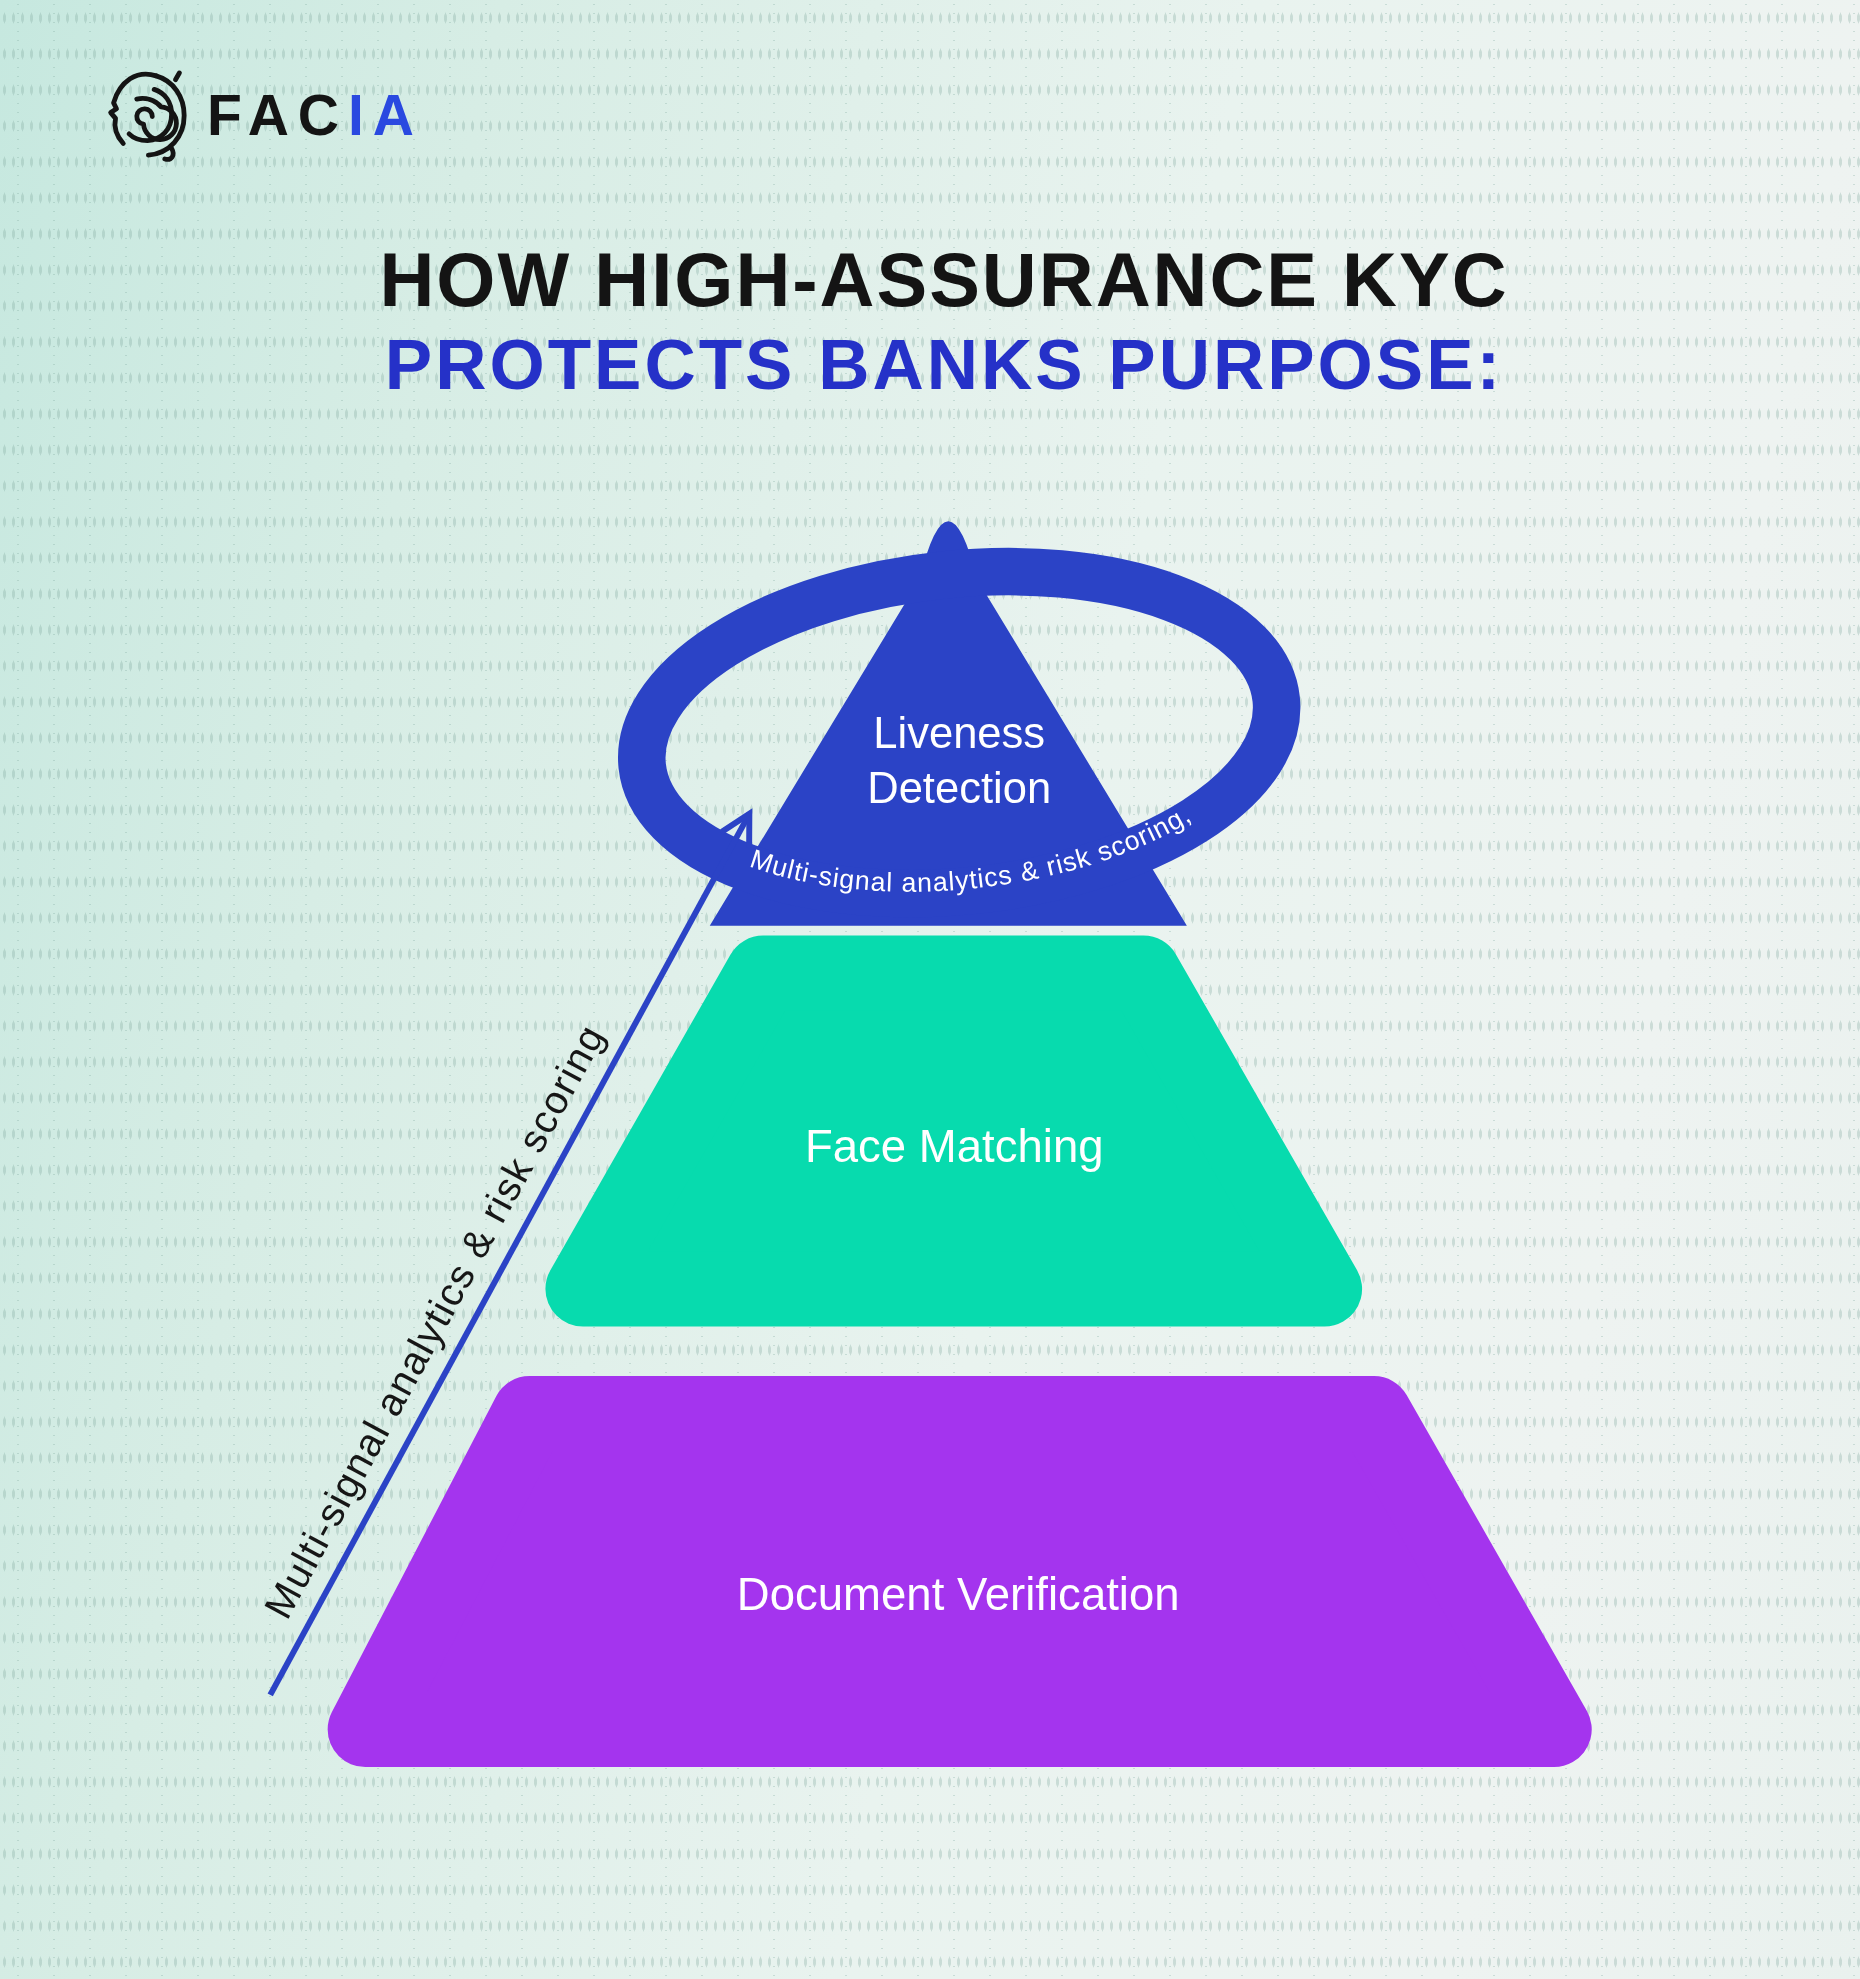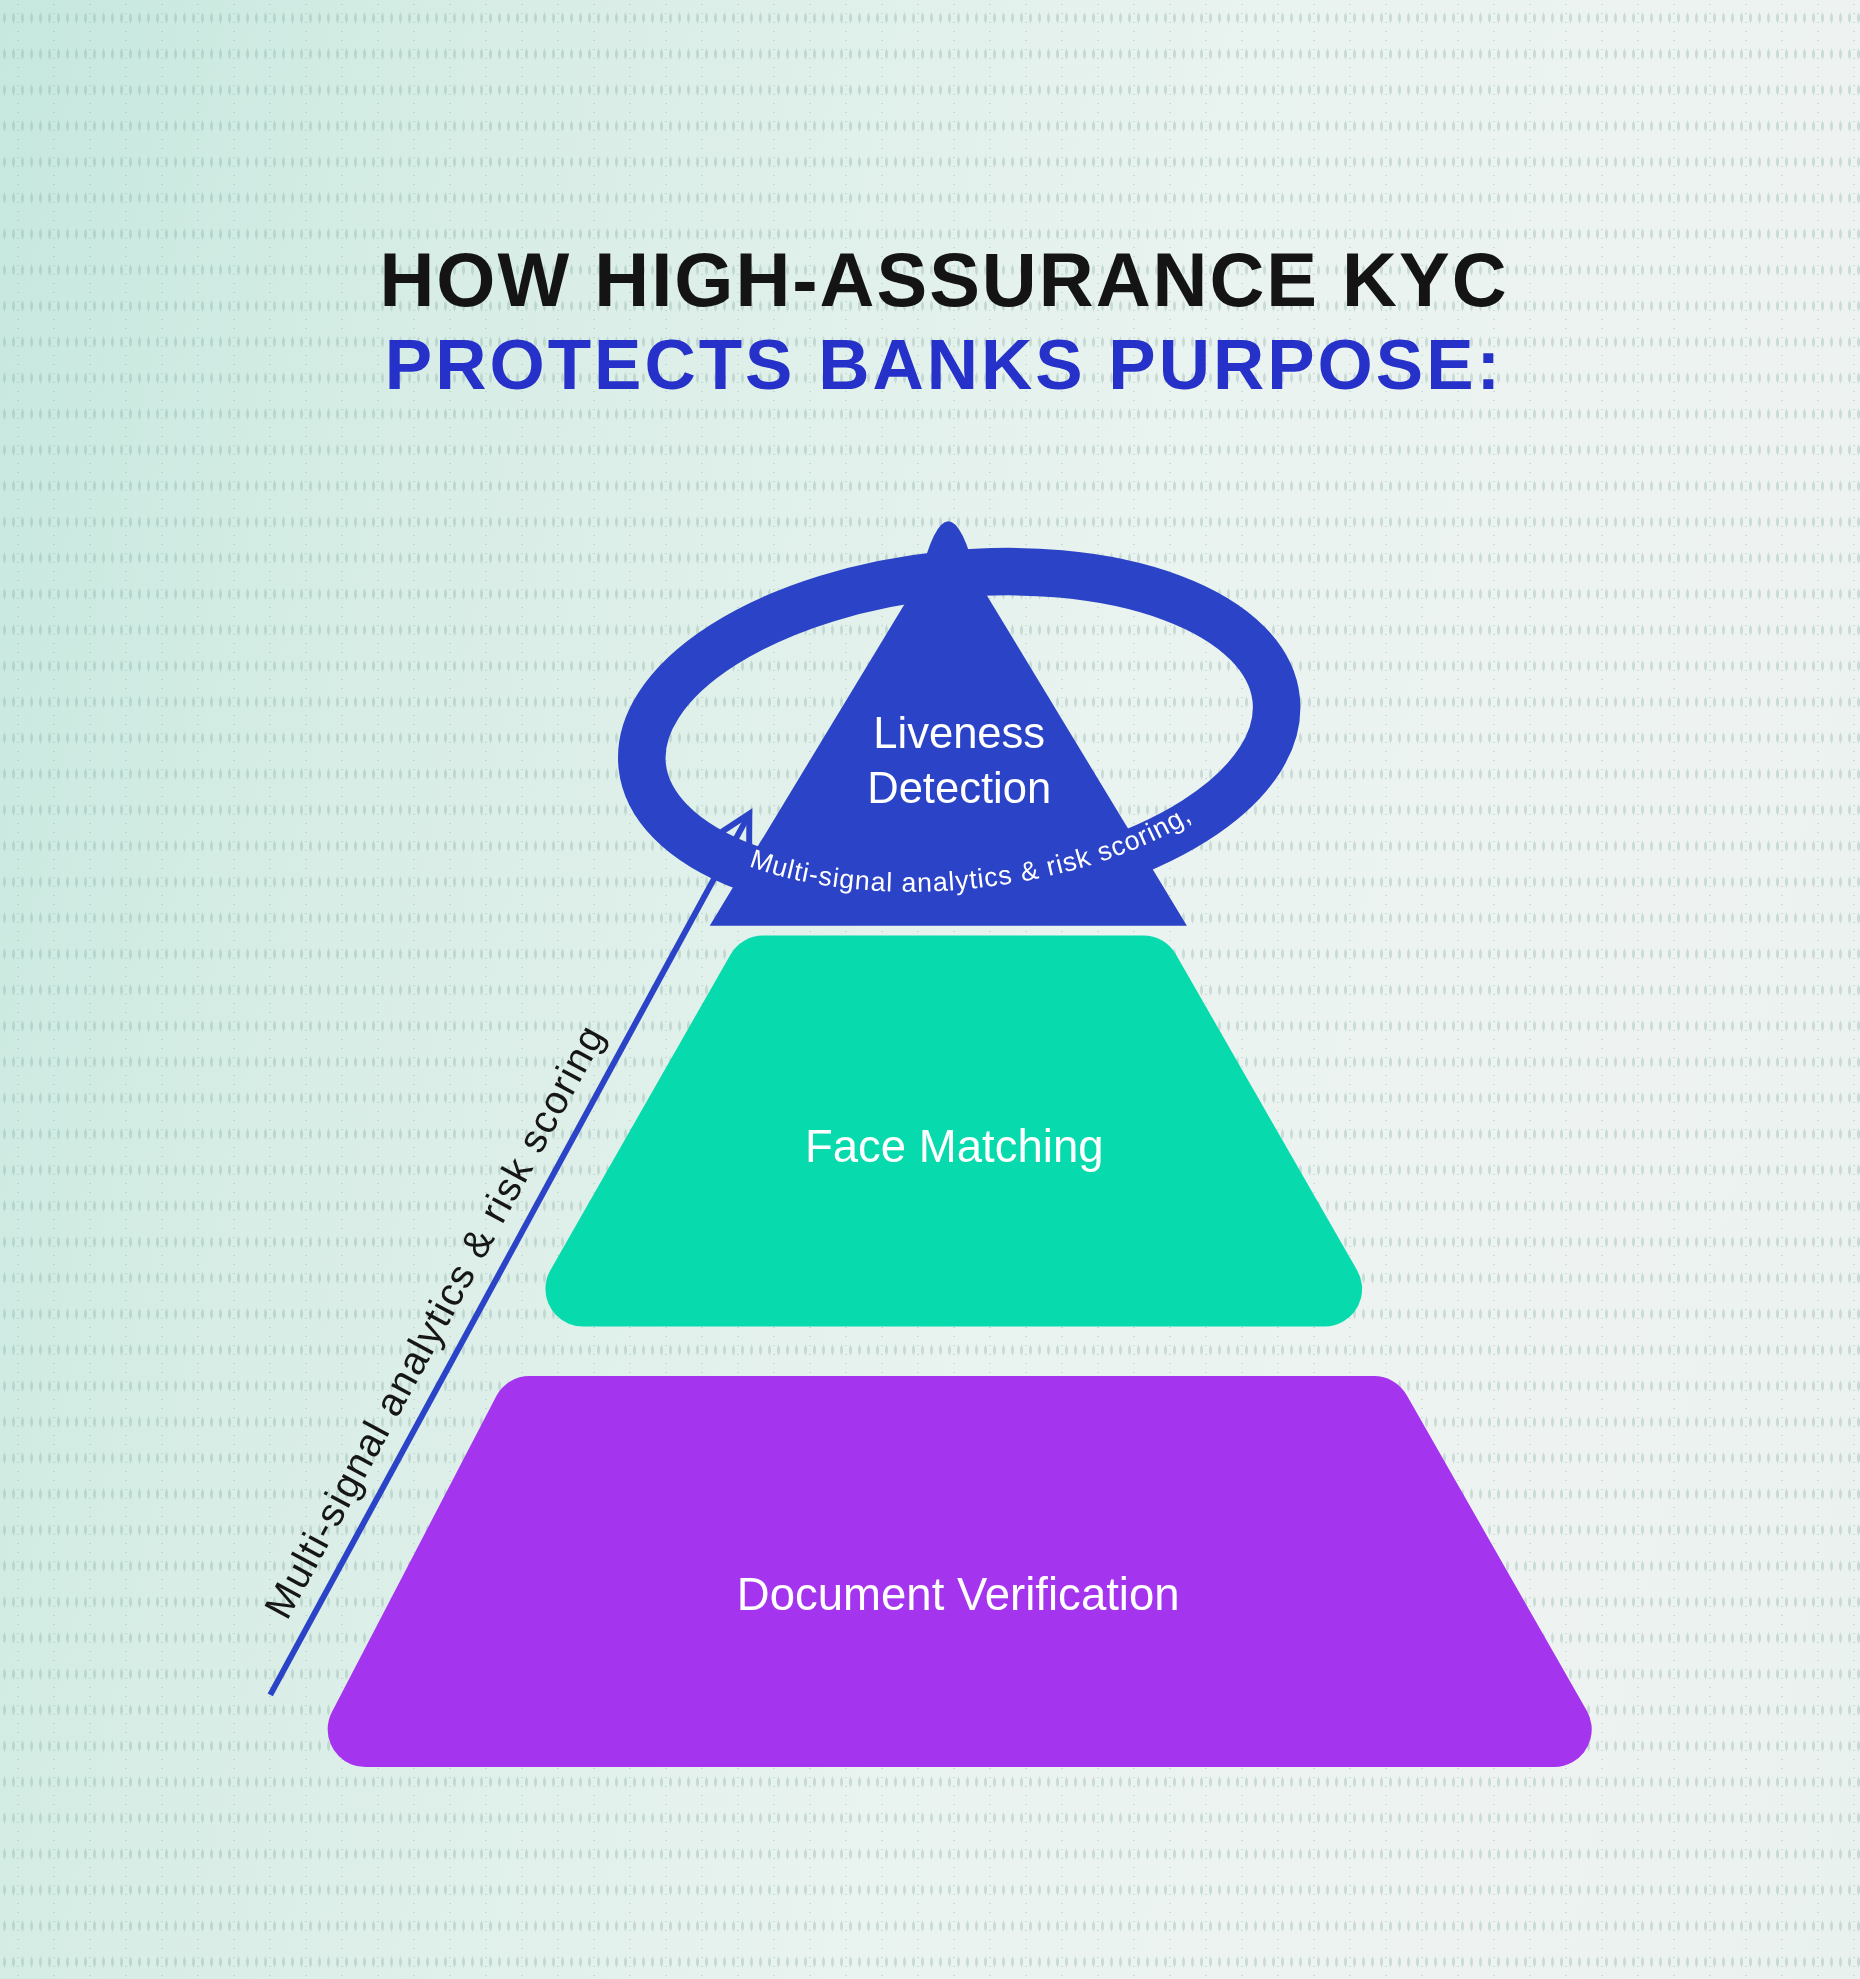--- a/index.html
+++ b/index.html
@@ -62,20 +62,31 @@
     font-size:40px;
     font-weight:500;
     letter-spacing:1.5px;
   }
 </style>
 </head>
 <body>
 
 <div class="canvas">
 
+  <div class="logo">
+    <svg width="87" height="97" viewBox="0 0 90 100" fill="none" stroke="#141414" stroke-width="5" stroke-linecap="round" stroke-linejoin="round">
+      <path d="M56,9 C74,14 85,31 85,50 C85,72 70,89 48,91"></path>
+      <path d="M22,79 C15,71 12,62 14,53 L9,47 L15,43 L12,37 C15,26 20,18 29,12 C37,7 47,6 56,9"></path>
+      <path d="M54,23 C66,27 72,37 72,49 C72,64 62,75 47,76 C39,76 33,74 28,69"></path>
+      <path d="M52,51 A8,8 0 1 0 43,59 A17,17 0 1 0 61,41 A26,26 0 0 0 36,33"></path>
+      <path d="M76,13 L80,6"></path>
+      <path d="M72,84 C76,91 72,97 65,95"></path>
+    </svg>
+    <div class="logo-text"><span>FAC</span><span class="blue">IA</span></div>
+  </div>
 
   <div class="title">
     <span class="t1">HOW HIGH-ASSURANCE KYC</span>
     <span class="t2">PROTECTS BANKS PURPOSE:</span>
   </div>
 
   <svg class="scene" width="1860" height="1979" viewBox="0 0 1879 1999">
     <defs>
       <marker id="arrowhead" markerUnits="userSpaceOnUse" markerWidth="48" markerHeight="48" refX="36" refY="22" orient="auto">
         <path d="M8,7 L36,22 L8,37" fill="none" stroke-width="6" stroke-linecap="round" stroke="#2b43c6"></path>

